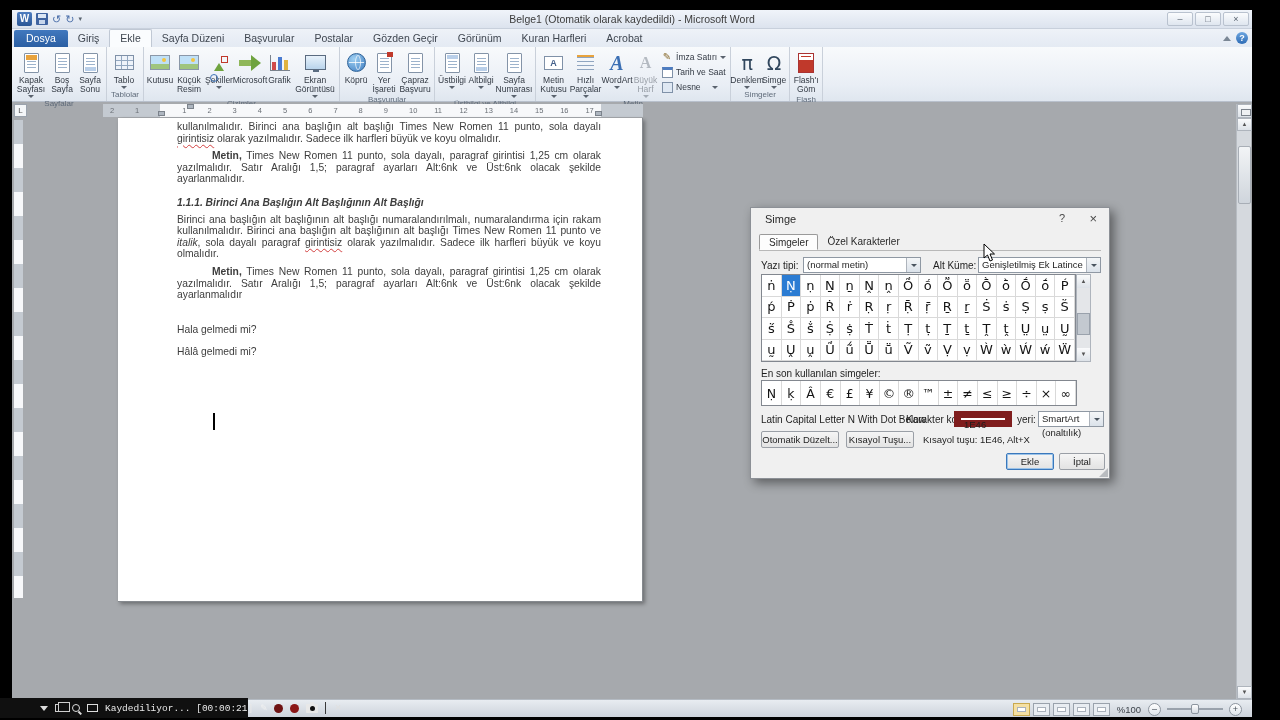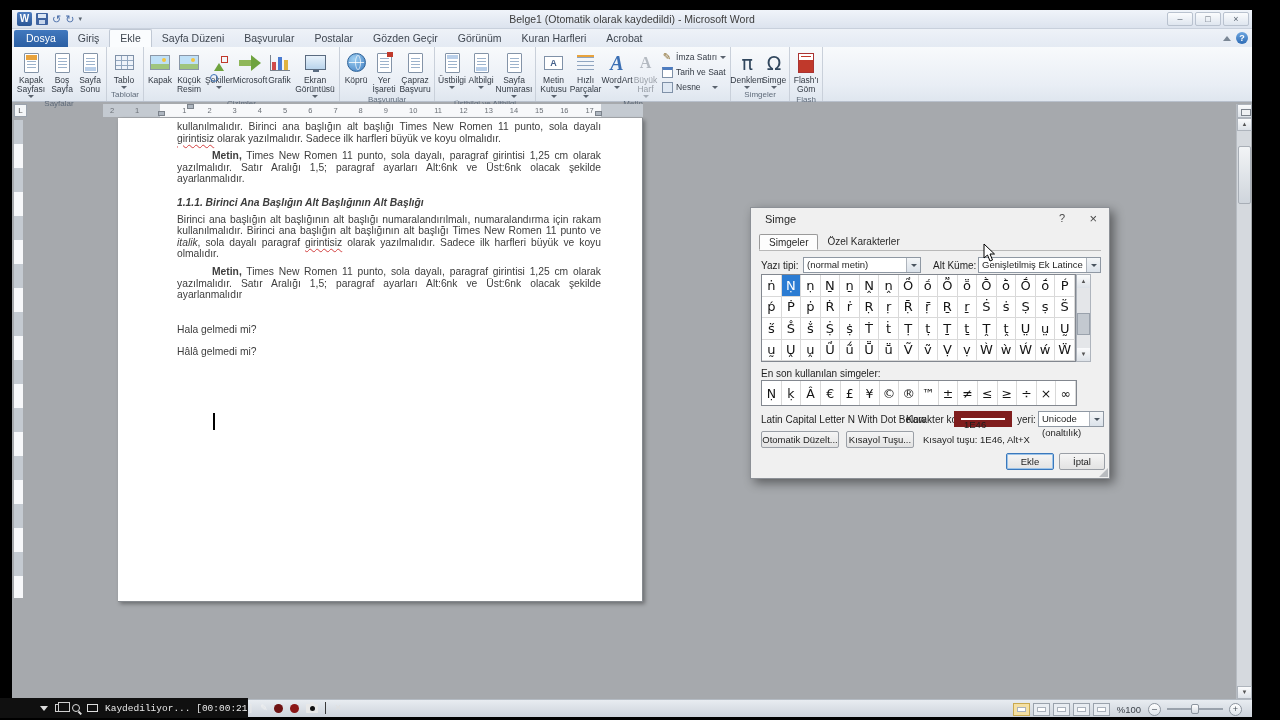--- a/index.html
+++ b/index.html
@@ -288,21 +288,21 @@
         </div>
         <div class="rb-foot">Tablolar</div>
       </div>
 
       <div class="rb-group">
         <div class="rb-items">
           <div class="rb-big" style="width:28px">
             <span class="ic">
                 <span class="i-pic"></span>
               </span>
-            <span class="rb-lbl">Kapak</span>
+            <span class="rb-lbl">Kutusu</span>
           </div>
           <div class="rb-big" style="width:30px">
             <span class="ic">
                 <span class="i-pic"></span>
               </span>
             <span class="rb-lbl">Küçük Resim</span>
           </div>
           <div class="rb-big" style="width:30px">
             <span class="ic">
                 <span class="i-shapes">
@@ -671,21 +671,21 @@
         <div class="rcell">÷</div>
         <div class="rcell">×</div>
         <div class="rcell">∞</div>
       </div>
 
     <span class="char-name">Latin Capital Letter N With Dot Below</span>
     <span class="lbl cc-lbl">Karakter kodu:</span>
     <div class="cc-input">1E46</div>
     <span class="lbl from-lbl">yeri:</span>
     <div class="combo from-combo">
-      <span>Unicode (onaltılık)</span><span class="arr"></span>
+      <span>SmartArt (onaltılık)</span><span class="arr"></span>
     </div>
 
     <div class="dlg-btn b-auto">Otomatik Düzelt...</div>
     <div class="dlg-btn b-short">Kısayol Tuşu...</div>
     <span class="short-txt">Kısayol tuşu: 1E46, Alt+X</span>
 
     <div class="dlg-btn b-ekle">Ekle</div>
     <div class="dlg-btn b-iptal">İptal</div>
     <div class="dlg-grip"></div>
   </div>

